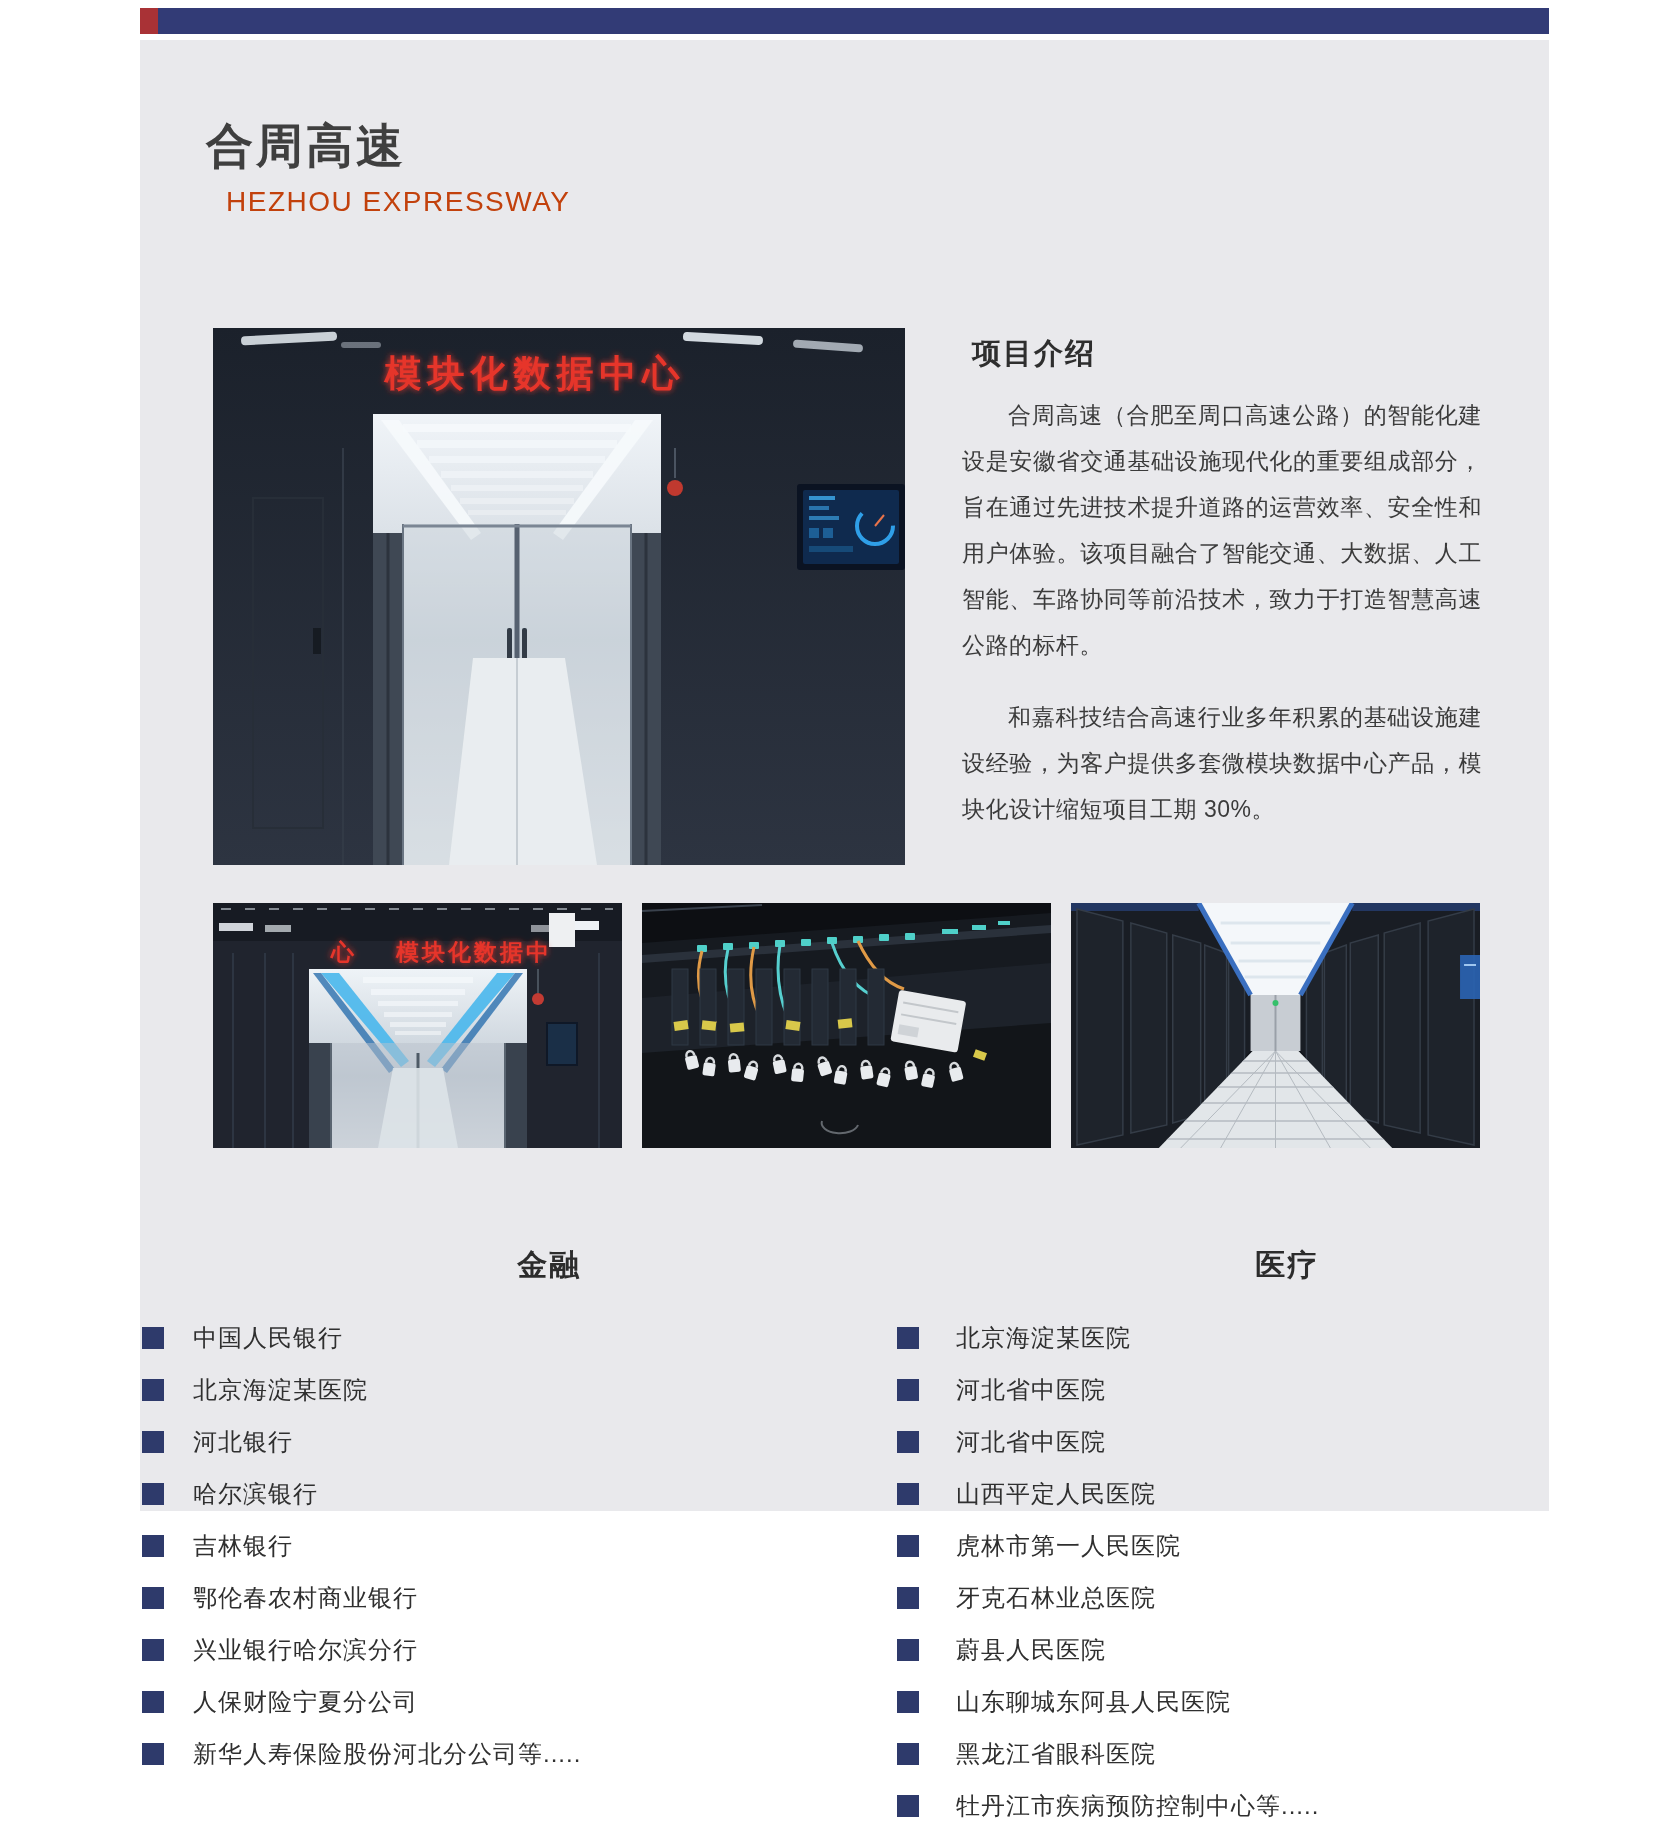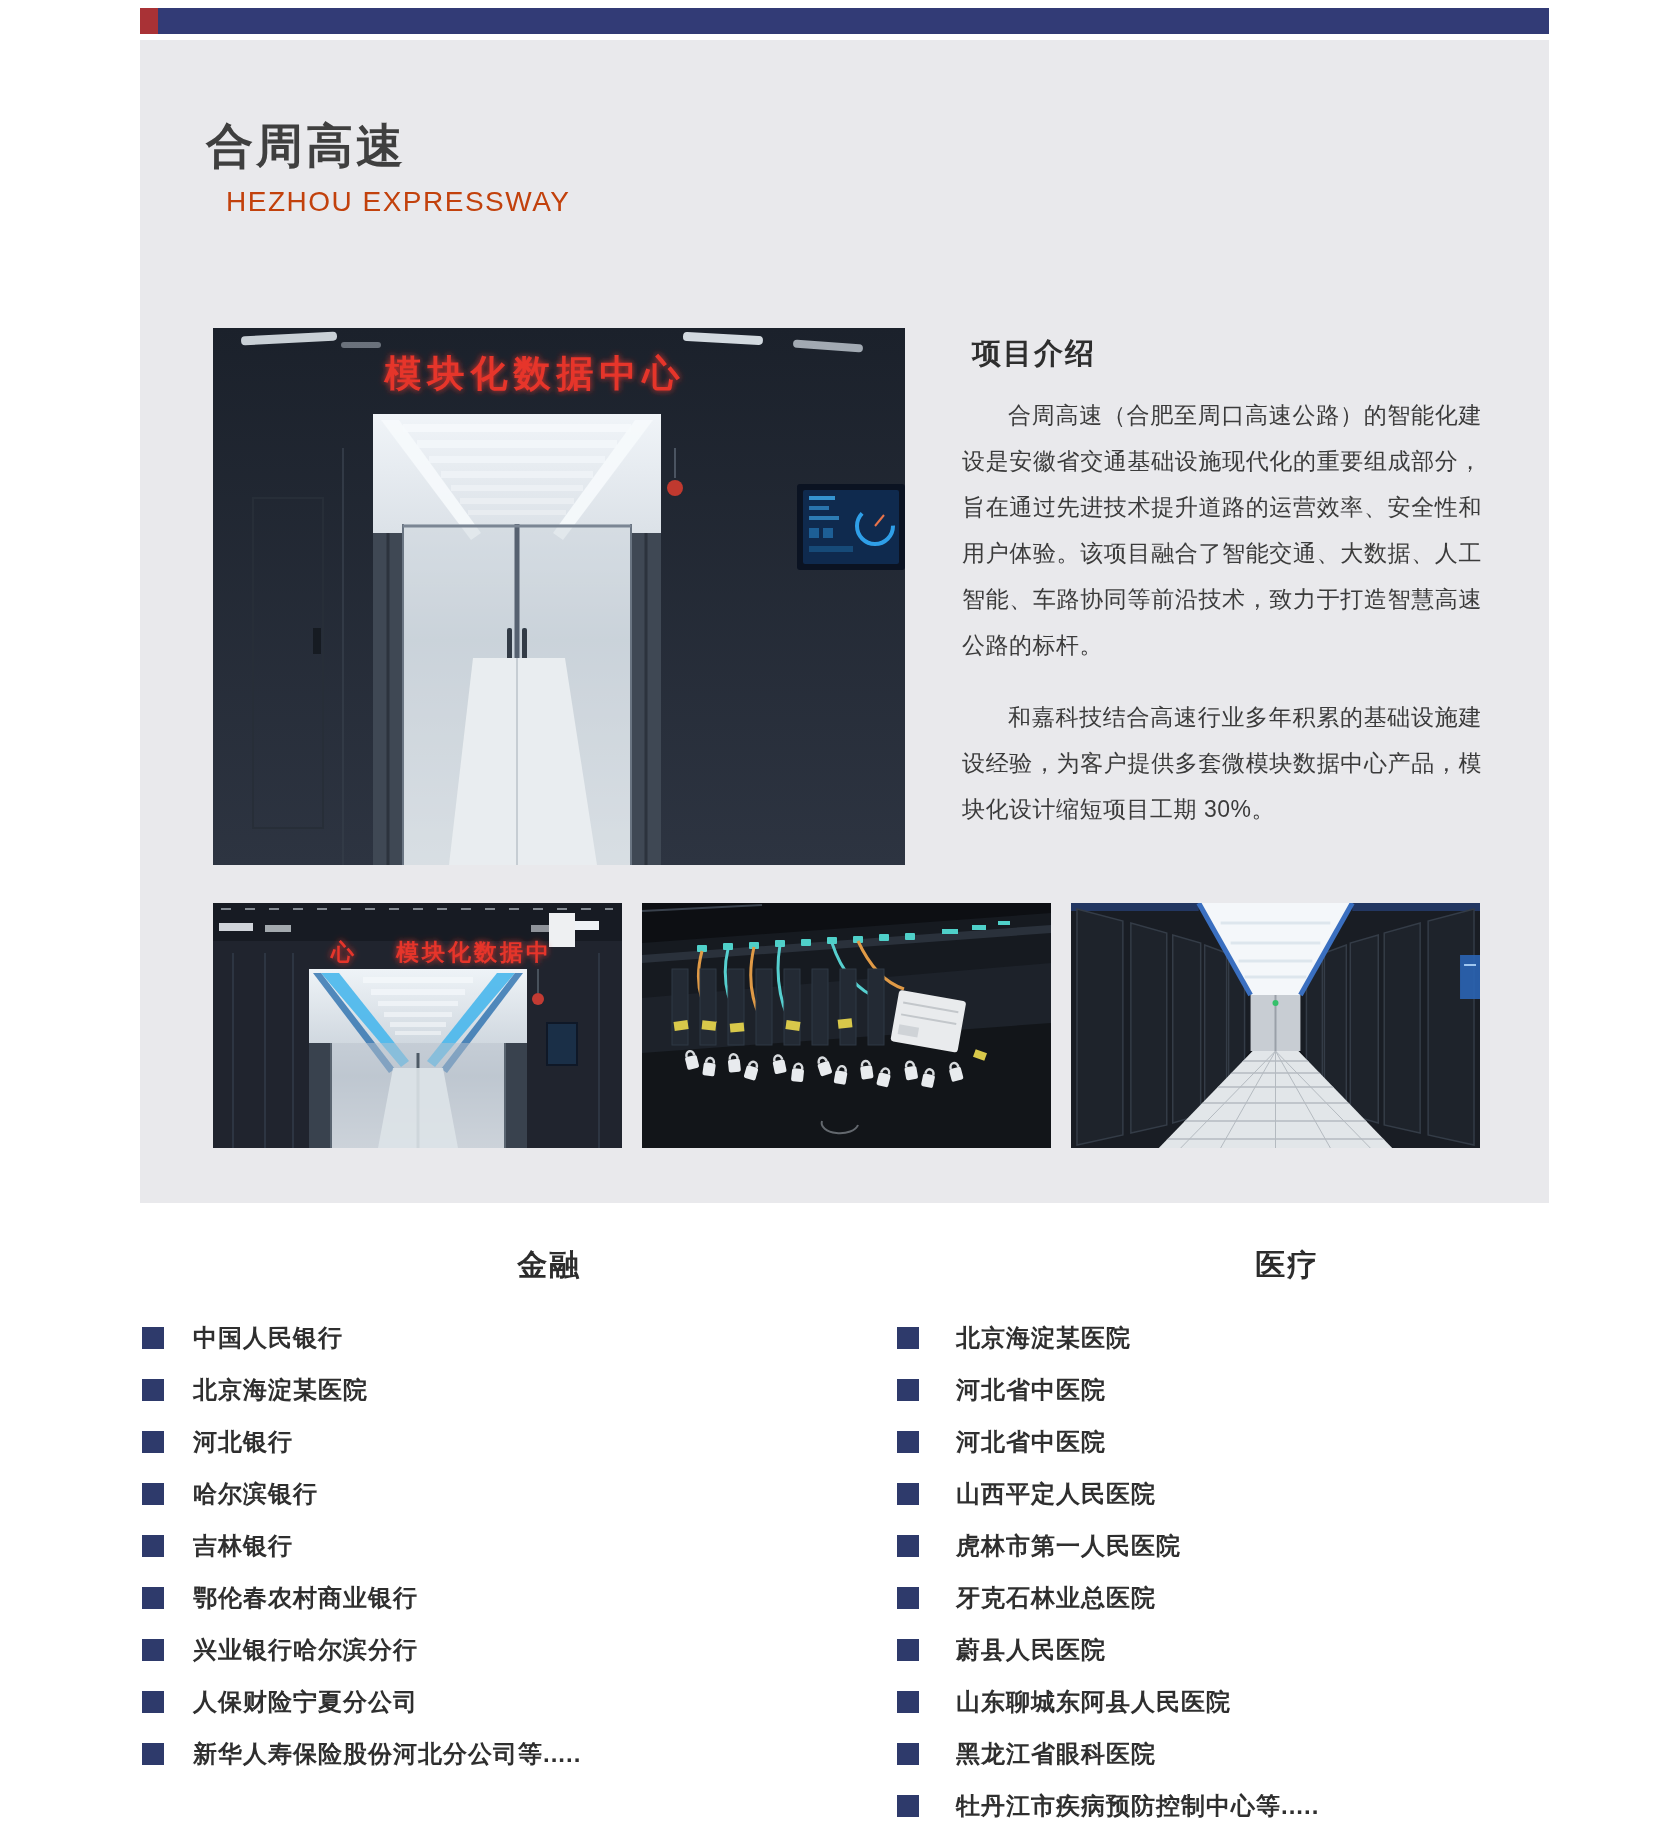--- a/index.html
+++ b/index.html
@@ -5,21 +5,21 @@
   html,body{margin:0;padding:0;background:#ffffff;}
   .page{position:relative;width:1677px;height:1843px;background:#ffffff;
         font-family:"Liberation Sans",sans-serif;overflow:hidden;}
 
   
   .topbar{position:absolute;left:140px;top:8px;width:1409px;height:26px;display:flex;}
   .topbar-red{width:18px;background:#a93236;}
   .topbar-blue{flex:1;background:#323b76;}
 
   
-  .panel{position:absolute;left:140px;top:40px;width:1409px;height:1163px;background:#e9e9ec;}
+  .panel{position:absolute;left:140px;top:40px;width:1409px;height:1471px;background:#e9e9ec;}
 
   .page-title{position:absolute;left:66px;top:80px;margin:0;font-size:47px;line-height:52px;
               font-weight:bold;color:#3f3f3f;letter-spacing:3px;}
   .page-subtitle{position:absolute;left:66px;top:146px;font-size:28px;color:#c2410c;letter-spacing:1.5px;margin-left:20px;}
 
   .main-photo{position:absolute;left:73px;top:288px;width:692px;height:537px;}
   .main-photo svg,.thumb svg{display:block;width:100%;height:100%;}
 
   .intro{position:absolute;left:822px;top:288px;width:520px;color:#3b3b3b;}
   .intro h2{margin:8px 0 22px 10px;font-size:29px;line-height:34px;font-weight:bold;color:#2e2e2e;letter-spacing:2px;}
@@ -28,21 +28,21 @@
 
   .thumbs{position:absolute;left:73px;top:863px;width:1268px;display:flex;gap:20px;}
   .thumb{width:409px;height:245px;overflow:hidden;flex:none;}
 
   
   .clients{position:absolute;left:0;top:1240px;width:1677px;height:600px;}
   .client-col{position:absolute;top:0;text-align:right;}
   .col-finance{left:142px;}
   .col-medical{left:897px;}
   .client-col h3{margin:7px 0 0 0;font-size:30px;line-height:35px;font-weight:bold;color:#2c2c2c;letter-spacing:2px;}
-  .client-list{list-style:none;margin:30px 0 0 0;padding:0;font-weight:bold;}
+  .client-list{list-style:none;margin:30px 0 0 0;padding:0;}
   .client-row{display:flex;align-items:center;height:52px;}
   .bullet{width:22px;height:22px;background:#2e3a6b;flex:none;}
   .col-finance .bullet{margin-right:29px;}
   .col-medical .bullet{margin-right:37px;}
   .client-label{font-size:24px;color:#2f2f2f;letter-spacing:1px;white-space:nowrap;}
 
   svg text{font-family:"Liberation Sans",sans-serif;}
 </style>
 </head>
 <body>

